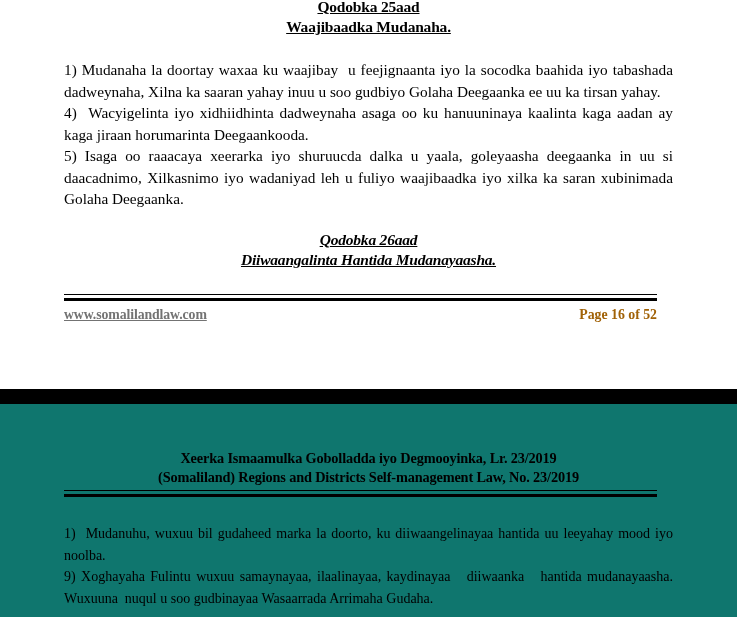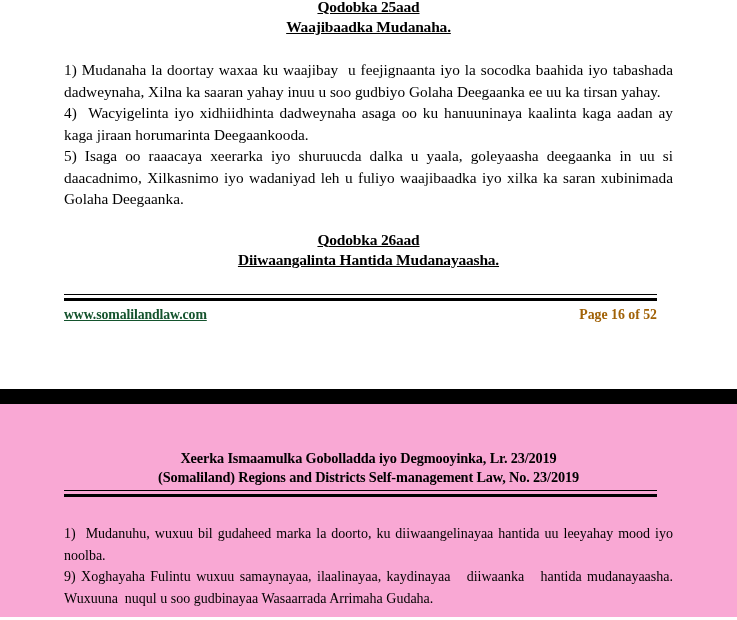--- a/index.html
+++ b/index.html
@@ -61,20 +61,21 @@
   }
   .para.left {
     text-align: left;
   }
 
   
   .tight-space { white-space: pre-wrap; }
 
   .heading-two-wrap {
     margin-top: 20px;
+    font-style: italic;
   }
 
   
   .double-rule {
     border-top: 1.6px solid #000;
     border-bottom: 3px solid #000;
     height: 2.5px;
     box-sizing: content-box;
   }
 
@@ -89,21 +90,21 @@
     position: absolute;
     left: 64px;
     right: 80px;
     top: 310px;
     display: flex;
     justify-content: space-between;
     align-items: baseline;
     font-size: 13.5px;
   }
   .footer-url {
-    color: #14532d;
+    color: #737373;
     font-weight: bold;
     text-decoration: underline;
     font-size: 13.8px;
     letter-spacing: -0.1px;
   }
   .footer-page {
     color: #a16207;
     font-weight: bold;
     font-size: 13.8px;
   }
@@ -113,21 +114,21 @@
     width: 737px;
     height: 15px;
     background: #000000;
   }
 
   
   #page-two {
     width: 737px;
     height: 213px;
     padding: 0 64px;
-    background: #f9a8d4;
+    background: #0f766e;
     position: relative;
   }
 
   .page-header {
     text-align: center;
     font-weight: bold;
     font-size: 14.3px;
     line-height: 19px;
     padding-top: 45px;
     letter-spacing: -0.15px;

